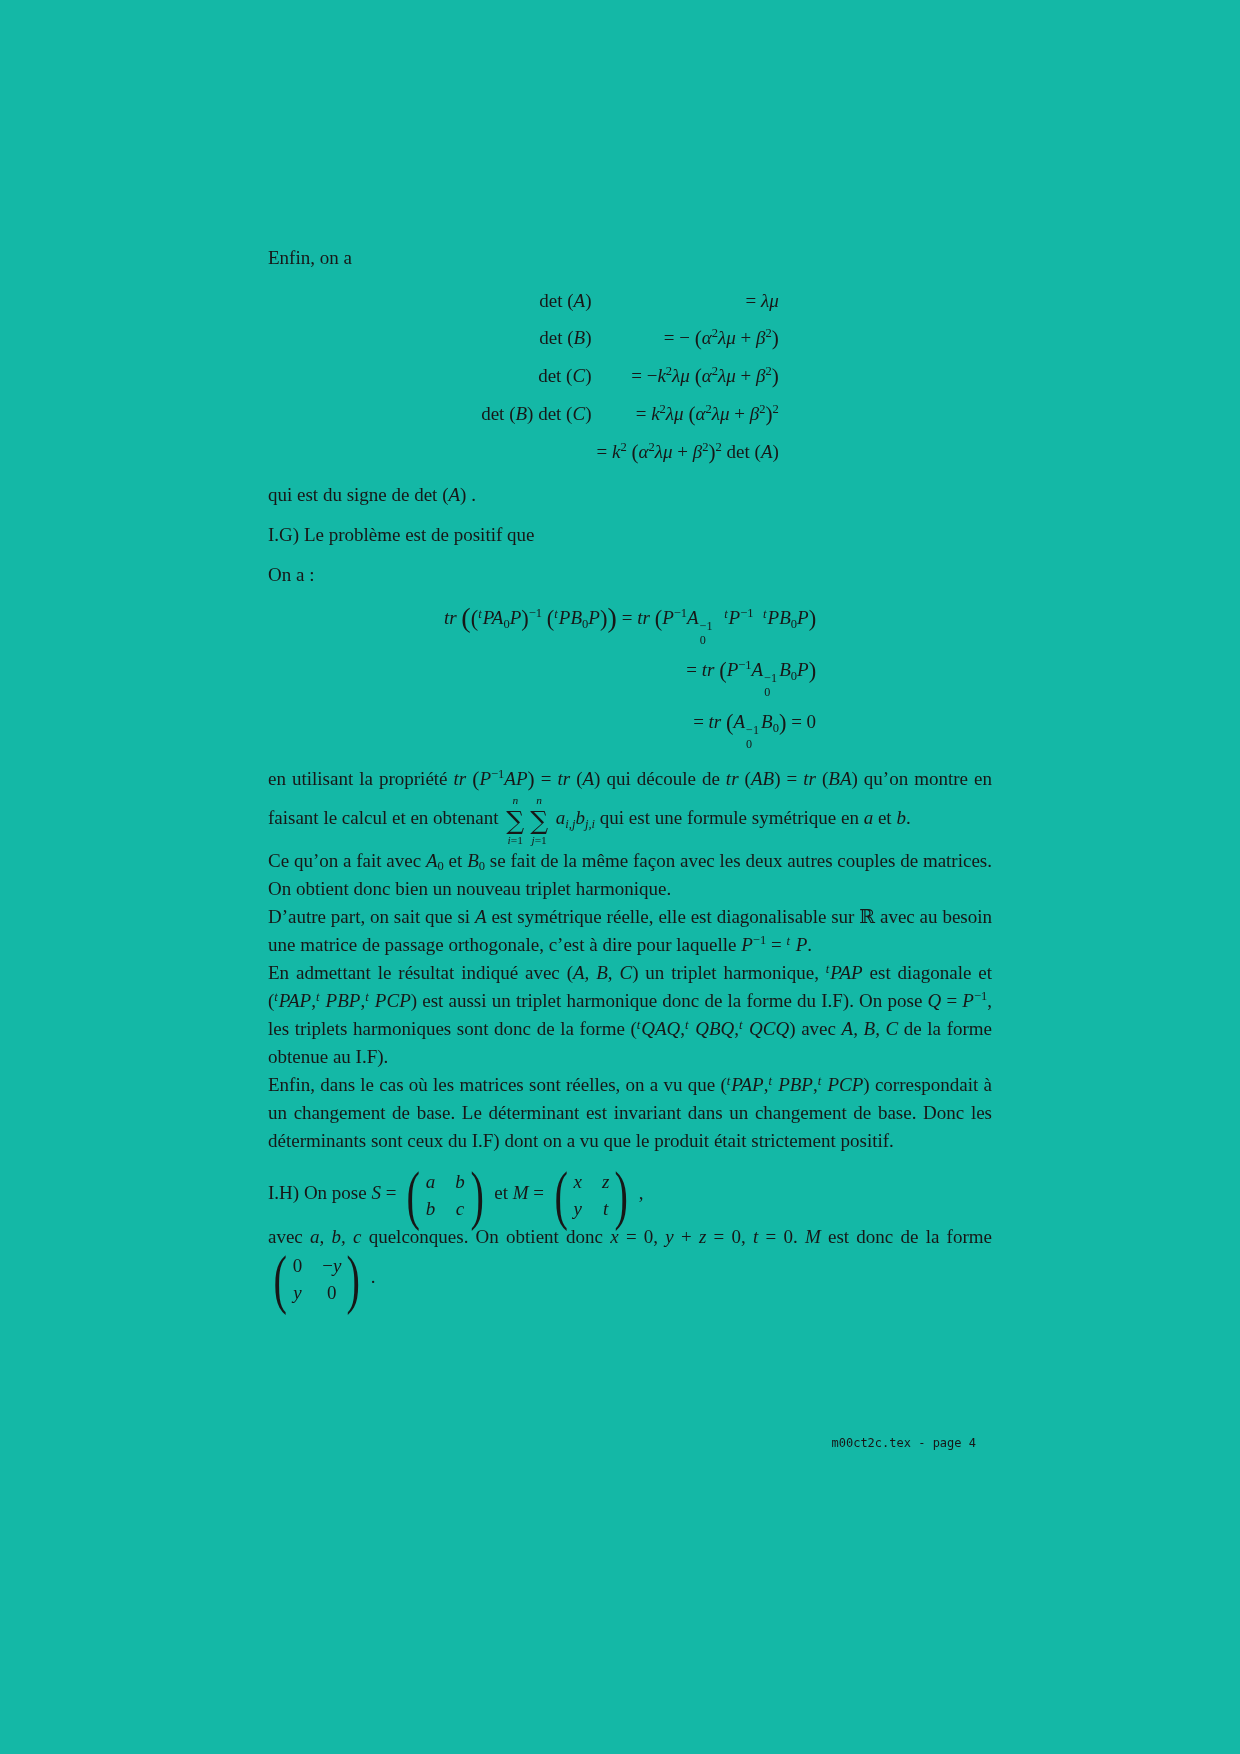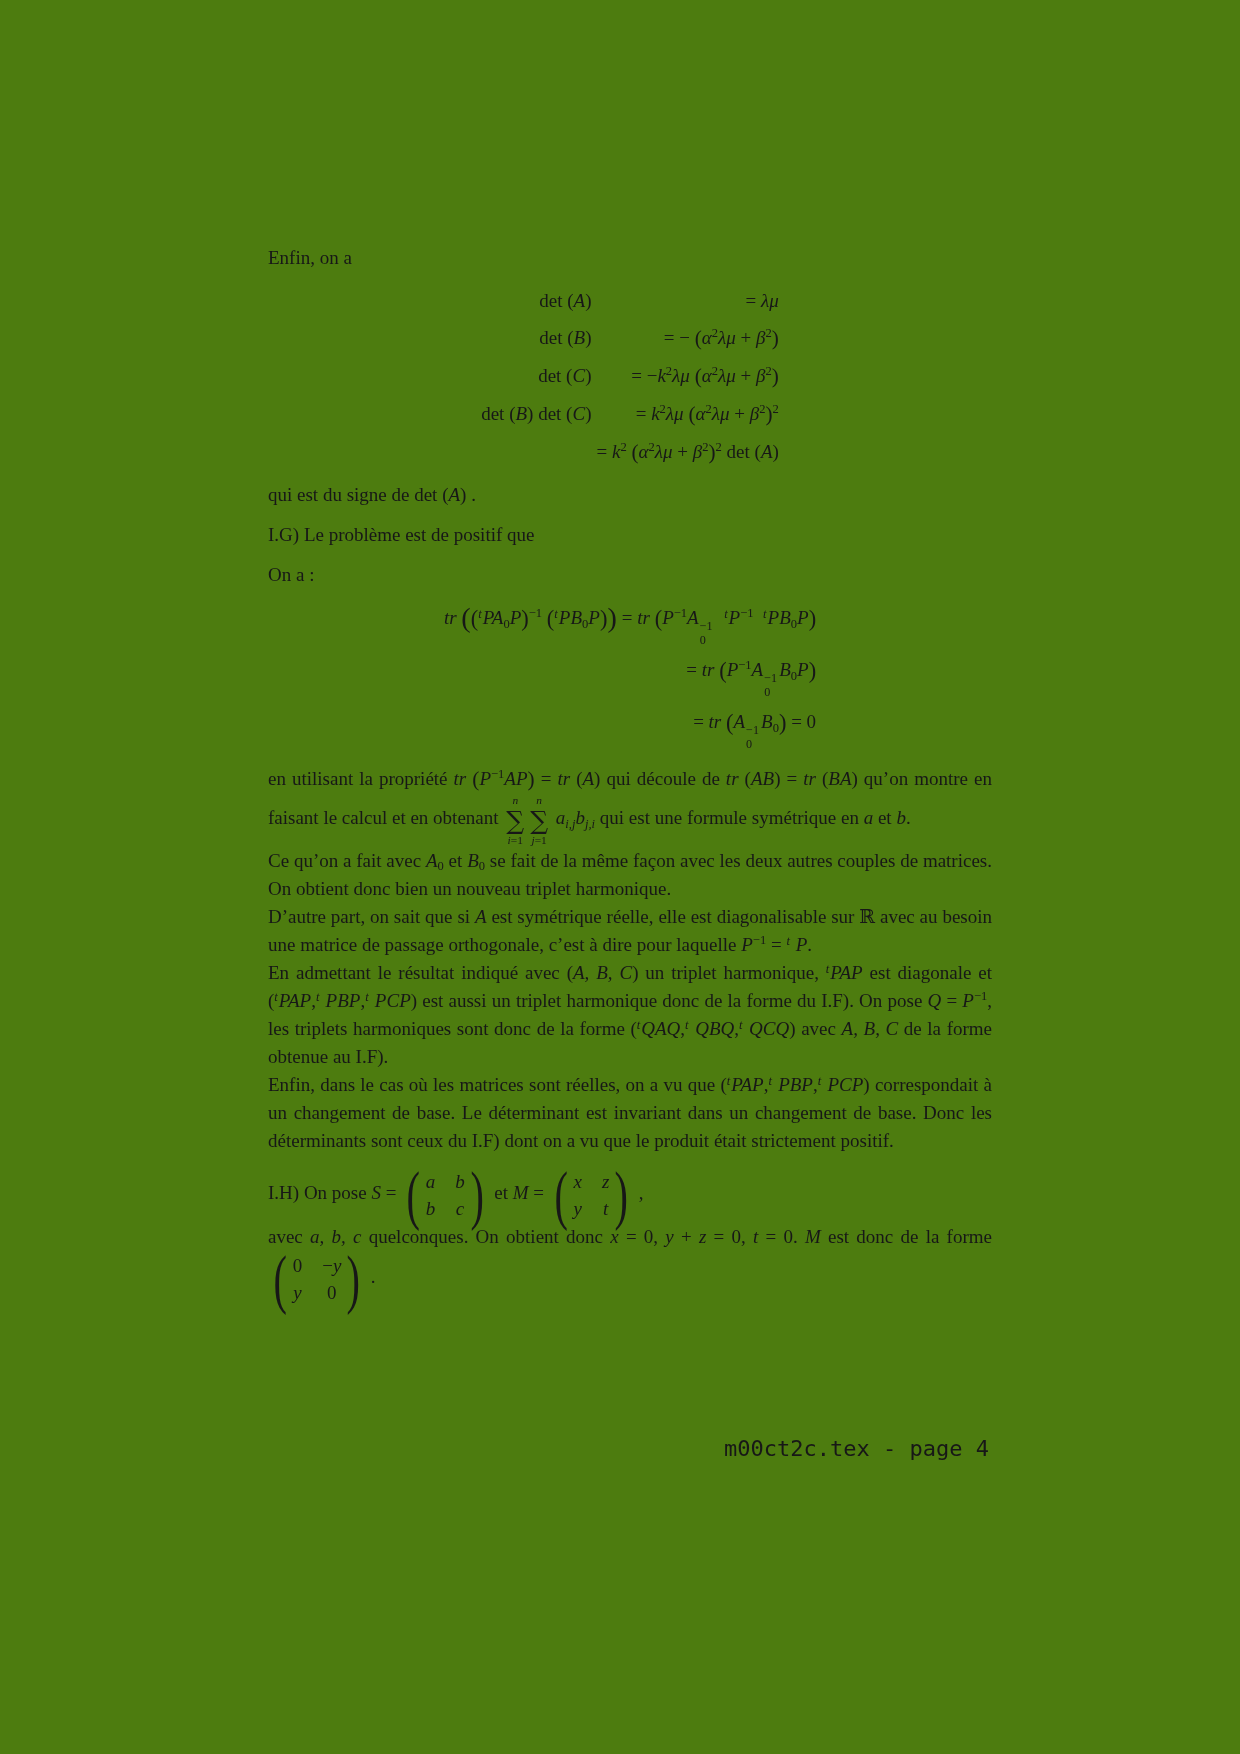--- a/index.html
+++ b/index.html
@@ -1,16 +1,16 @@
 <!DOCTYPE html>
 <html lang="fr"><head>
 <meta charset="utf-8">
 <style>
   html,body{margin:0;padding:0;background:#ffffff;}
-  .page{position:relative;width:1240px;height:1754px;background:#4d7c0f;color:#171717;
+  .page{position:relative;width:1240px;height:1754px;background:#14b8a6;color:#171717;
         font-family:"Liberation Serif","DejaVu Serif",serif;overflow:hidden;}
   .content{position:absolute;left:268px;top:244px;width:724px;font-size:19px;line-height:28px;text-align:justify;}
   .content p{margin:0;}
   p.sp{margin-top:12px;}
   i{font-style:italic;}
   sup,sub{font-size:66%;line-height:0;position:relative;vertical-align:baseline;}
   sup{top:-0.55em;}
   sub{top:0.28em;}
   sup.pt{margin-right:1px;top:-0.5em;}
   .bp1{font-size:118%;vertical-align:-0.07em;}
@@ -20,22 +20,22 @@
   .sumop{display:inline-flex;flex-direction:column;align-items:center;line-height:1;vertical-align:middle;margin:0 3px;}
   .sumop .lim{font-size:60%;line-height:1.25;}
   .sumop .sg{font-size:132%;line-height:1;font-family:"DejaVu Serif",serif;}
   .disp{margin:13px 0;text-align:center;line-height:31px;}
   .align{display:inline-grid;grid-template-columns:auto auto;row-gap:6px;text-align:left;}
   .align .l{text-align:right;padding-right:5px;}
   .align .r{text-align:right;}
   .mat{display:inline-flex;align-items:center;vertical-align:middle;margin:0 3px;}
   .mat .par{font-size:295%;line-height:1;transform:scale(.72,1.18);transform-origin:center;}
   .mat .cells{display:inline-grid;grid-template-columns:auto auto;column-gap:20px;row-gap:0;text-align:center;line-height:27px;padding:0 3px;}
-  .footer{position:absolute;left:265px;top:1436px;width:724px;text-align:right;
-          font-family:"DejaVu Sans Mono","Liberation Mono",monospace;font-size:22px;color:#171717;}
+  .footer{position:absolute;left:252px;top:1436px;width:724px;text-align:right;
+          font-family:"DejaVu Sans Mono","Liberation Mono",monospace;font-size:12px;color:#171717;}
 </style>
 </head>
 <body>
 
 <div class="page">
   <div class="content">
 
     <p>Enfin, on a</p>
 
     <div class="disp">

